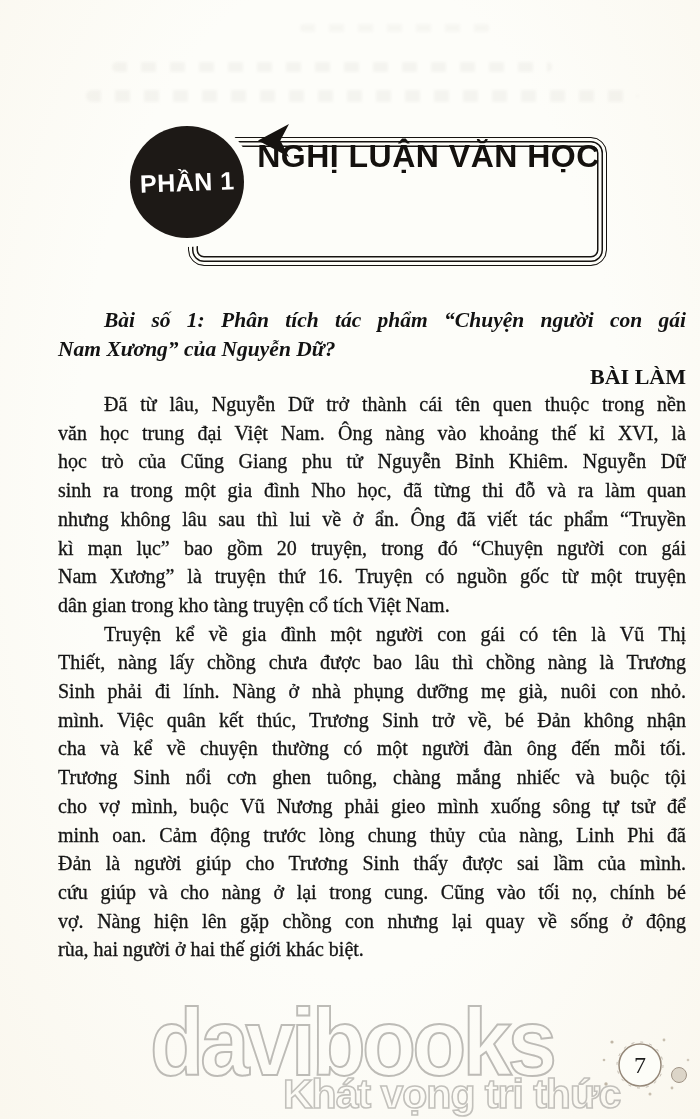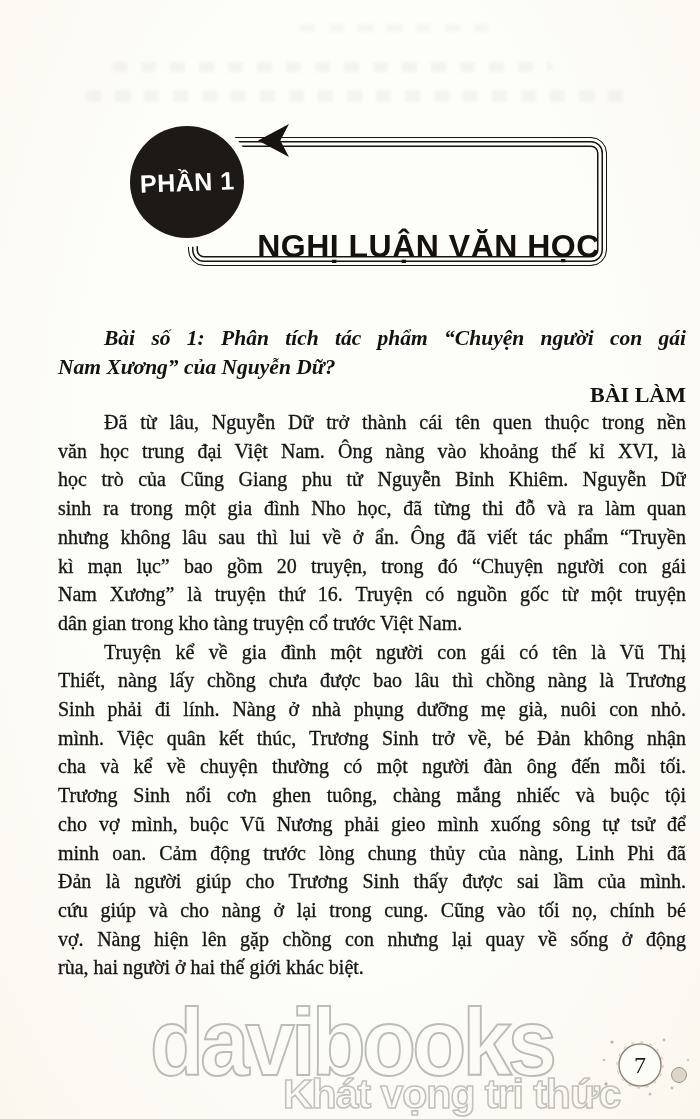--- a/index.html
+++ b/index.html
@@ -27,21 +27,21 @@
   
   .section-box{
     position:absolute;
     left:188px;top:137px;width:419px;height:129px;
     border:1.5px solid #161310;
     border-radius:16px;
     box-shadow: inset 0 0 0 3px #fdfdf8,
                 inset 0 0 0 4.5px #161310,
                 inset 0 0 0 7.5px #fdfdf8,
                 inset 0 0 0 9px #161310;
-    display:flex;align-items:flex-end;justify-content:center;
+    display:flex;align-items:flex-start;justify-content:center;
     padding-left:62px;box-sizing:border-box;
     z-index:1;
   }
   .section-title{
     font-family:"Liberation Sans", sans-serif;
     font-weight:bold;
     font-size:32px;
     letter-spacing:0.5px;
     color:#14110e;
     white-space:nowrap;
@@ -68,21 +68,21 @@
     position:absolute;
     left:258px;top:124px;width:31px;height:33px;
     background:#161310;
     clip-path:polygon(0 50%, 100% 0, 72% 50%, 100% 100%);
     z-index:4;
   }
 
   
   .essay{
     position:absolute;
-    left:58px;top:324px;width:628px;
+    left:58px;top:306px;width:628px;
   }
   .essay-title{
     font-weight:bold;font-style:italic;
     font-size:21.5px;line-height:29px;
     color:#121212;
   }
   .title-line{text-align:justify;}
   .title-line.l1{text-indent:46px;text-align-last:justify;}
   .subheading{
     text-align:right;
@@ -164,21 +164,21 @@
     </div>
     <div class="subheading">BÀI LÀM</div>
     <div class="paragraph">
         <div class="tline first">Đã từ lâu, Nguyễn Dữ trở thành cái tên quen thuộc trong nền</div>
         <div class="tline">văn học trung đại Việt Nam. Ông nàng vào khoảng thế kỉ XVI, là</div>
         <div class="tline">học trò của Cũng Giang phu tử Nguyễn Bỉnh Khiêm. Nguyễn Dữ</div>
         <div class="tline">sinh ra trong một gia đình Nho học, đã từng thi đỗ và ra làm quan</div>
         <div class="tline">nhưng không lâu sau thì lui về ở ẩn. Ông đã viết tác phẩm “Truyền</div>
         <div class="tline">kì mạn lục” bao gồm 20 truyện, trong đó “Chuyện người con gái</div>
         <div class="tline">Nam Xương” là truyện thứ 16. Truyện có nguồn gốc từ một truyện</div>
-        <div class="tline last">dân gian trong kho tàng truyện cổ trước Việt Nam.</div>
+        <div class="tline last">dân gian trong kho tàng truyện cổ tích Việt Nam.</div>
       </div>
     <div class="paragraph">
         <div class="tline first">Truyện kể về gia đình một người con gái có tên là Vũ Thị</div>
         <div class="tline">Thiết, nàng lấy chồng chưa được bao lâu thì chồng nàng là Trương</div>
         <div class="tline">Sinh phải đi lính. Nàng ở nhà phụng dưỡng mẹ già, nuôi con nhỏ.</div>
         <div class="tline">mình. Việc quân kết thúc, Trương Sinh trở về, bé Đản không nhận</div>
         <div class="tline">cha và kể về chuyện thường có một người đàn ông đến mỗi tối.</div>
         <div class="tline">Trương Sinh nổi cơn ghen tuông, chàng mắng nhiếc và buộc tội</div>
         <div class="tline">cho vợ mình, buộc Vũ Nương phải gieo mình xuống sông tự tsử để</div>
         <div class="tline">minh oan. Cảm động trước lòng chung thủy của nàng, Linh Phi đã</div>

